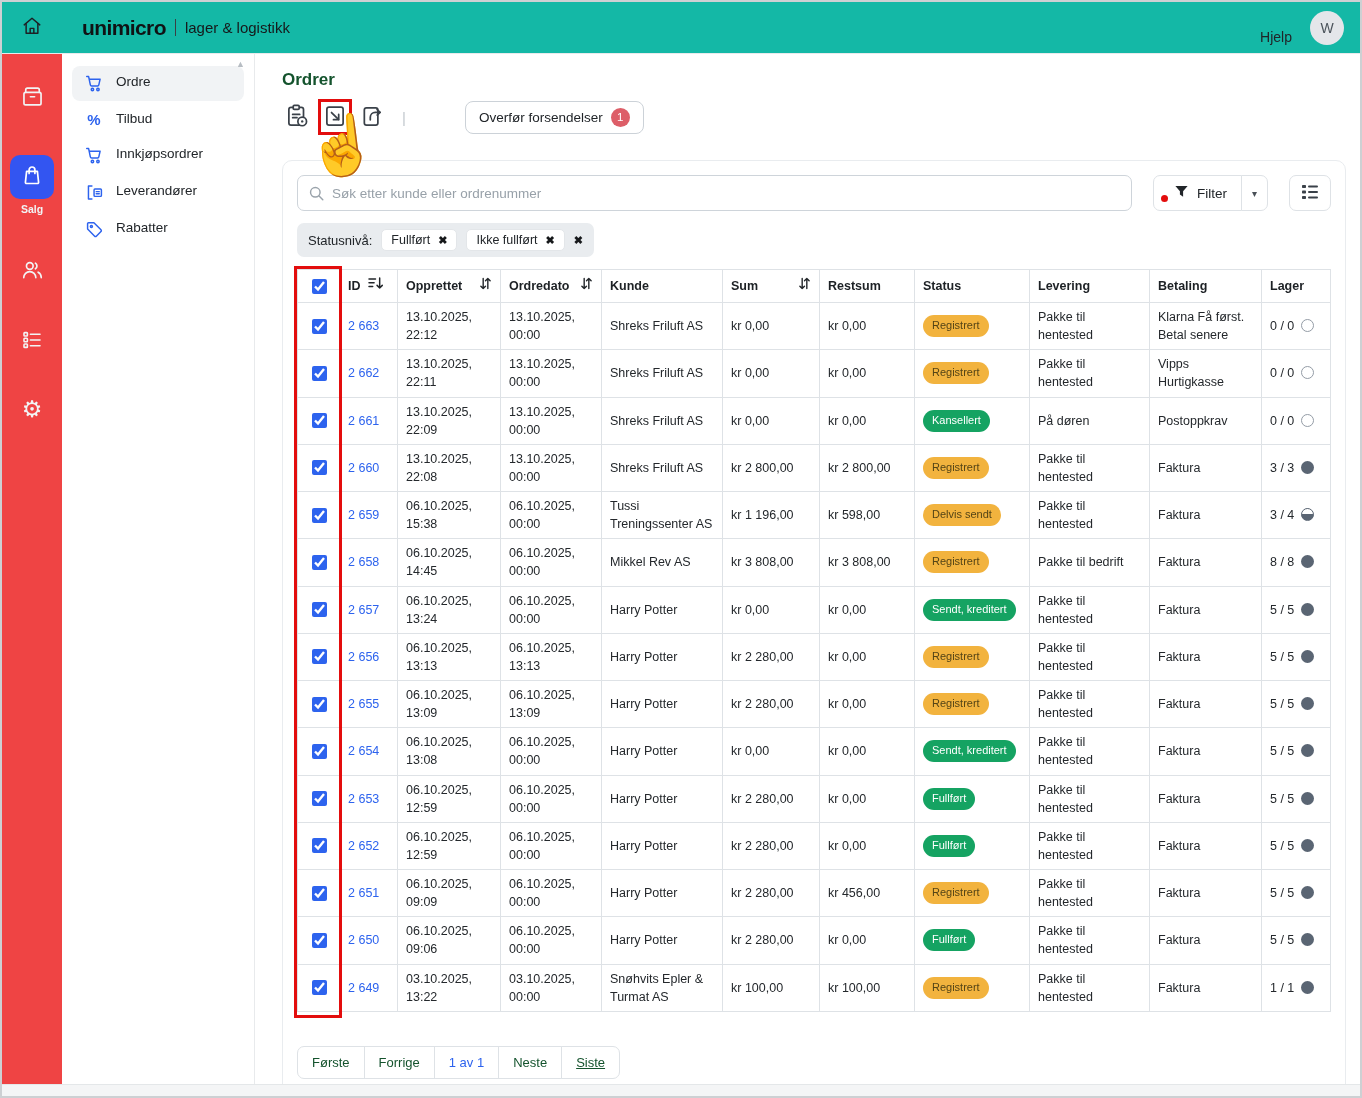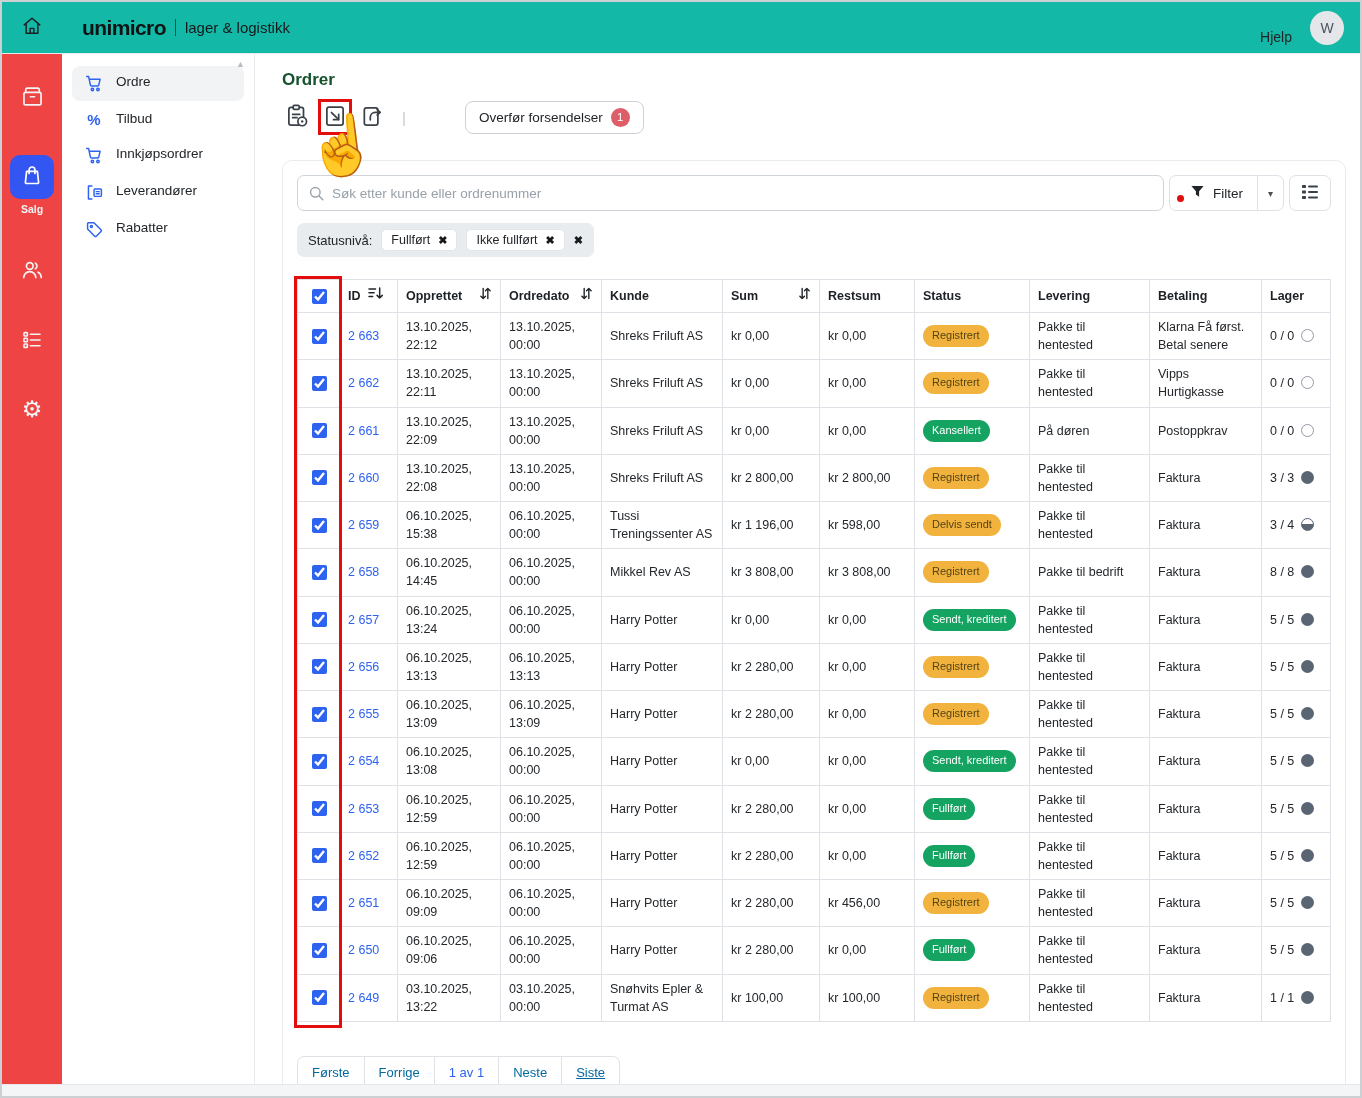--- a/index.html
+++ b/index.html
@@ -54,21 +54,21 @@
           z-index:6; pointer-events:none; transform:rotate(-6deg); }
   .tb-sep { color:#c2c8ce; font-size:15px; margin:0 6px; }
   .transfer-btn { display:flex; align-items:center; gap:8px; border:1px solid #ccd2d8; border-radius:8px;
                   background:#fff; padding:6px 13px; font-size:13.5px; color:#212529; cursor:pointer;margin-left:45px; }
   .transfer-badge { width:19px; height:19px; border-radius:50%; background:#dd5e68; color:#fff;
                     font-size:11.5px; display:flex; align-items:center; justify-content:center; }
 
   
   .card { margin-top:26px; border:1px solid #e9ecef; border-radius:10px; padding:14px; width:100%; }
 
-  .search-row { display:flex; align-items:center; gap:5px; }
+  .search-row { display:flex; align-items:center; gap:21px; }
   .search-box { flex:1; position:relative; }
   .search-box svg { position:absolute; left:11px; top:10px; }
   .search-input { width:100%; height:36px; border:1px solid #ced4da; border-radius:7px;
                   padding:0 12px 0 34px; font-size:13.5px; color:#212529; outline:none; }
   .search-input::placeholder { color:#98a1a9; }
   .filter-group { display:flex; }
   .filter-btn { position:relative; display:flex; align-items:center; gap:8px; height:36px; padding:0 14px 0 20px;
                 border:1px solid #dee2e6; background:#fff; border-radius:7px 0 0 7px; font-size:13.5px;
                 color:#212529; cursor:pointer; }
   .filter-dot { position:absolute; left:7px; bottom:8px; width:7px; height:7px; border-radius:50%; background:#e30d0d; }
@@ -78,21 +78,21 @@
                  display:flex; align-items:center; justify-content:center; cursor:pointer; }
 
   .chips-row { margin-top:12px; display:flex; }
   .chips-pill { display:inline-flex; align-items:center; gap:9px; background:#e9ecef; border-radius:7px;
                 padding:6px 11px; font-size:13px; color:#212529; }
   .chip { background:#fff; border:1px solid #e3e6e9; border-radius:5px; padding:3px 9px;
           display:inline-flex; gap:8px; align-items:center; font-size:12.5px; }
   .chip-x, .chips-clear { font-weight:bold; font-size:11px; color:#16181a; cursor:pointer; line-height:1; }
 
   
-  .table-wrap { margin-top:22px; position:relative; }
+  .table-wrap { margin-top:12px; position:relative; }
   table { width:100%; border-collapse:collapse; table-layout:fixed; font-size:12.5px; color:#24282c; }
   th, td { border:1px solid #dee2e6; padding:5px 8px; text-align:left; vertical-align:middle; line-height:1.45; }
   th { font-weight:700; font-size:12.5px; height:33px; color:#1d2125; }
   td { height:45px; }
   .col-check { text-align:center; }
   .cb { width:15px; height:15px; accent-color:#2d63ee; cursor:pointer; vertical-align:middle; }
   .id-link { color:#2d63ee; text-decoration:none; cursor:pointer; }
   .th-flex { display:flex; align-items:center; justify-content:space-between; }
   .th-inline { display:flex; align-items:center; gap:7px; }
   .badge { display:inline-block; padding:3px 9px; border-radius:11px; font-size:11px; white-space:nowrap; }
@@ -101,21 +101,21 @@
   .stock-dot { display:inline-block; width:13px; height:13px; border-radius:50%; margin-left:7px; vertical-align:-2px; }
   .stock-full { background:#5a6573; }
   .stock-empty { border:1.5px solid #949ca6; background:#fff; }
   .stock-half { border:1.5px solid #5a6573; background:linear-gradient(to bottom, #fff 50%, #5a6573 50%); }
   .annot-col-box { position:absolute; left:-3px; top:-3px; width:48px; height:calc(100% + 9px);
                    border:3px solid #e30d0d; z-index:4; pointer-events:none; }
 
   
   .pagination { margin-top:34px; display:inline-flex; }
   .pg-btn { padding:8px 14px; border:1px solid #dee2e6; margin-left:-1px; background:#fff; font-size:13px;
-            color:#0369a1; cursor:pointer; }
+            color:#14532d; cursor:pointer; }
   .pg-btn:first-child { border-radius:7px 0 0 7px; margin-left:0; }
   .pg-btn:last-child { border-radius:0 7px 7px 0;text-decoration:underline; }
   .pg-current { color:#2d63ee; }
 
   .hscroll { flex:0 0 12px; background:#f4f5f6; border-top:1px solid #e4e7e9; }
 </style>
 </head>
 <body>
 
 <div class="page">

